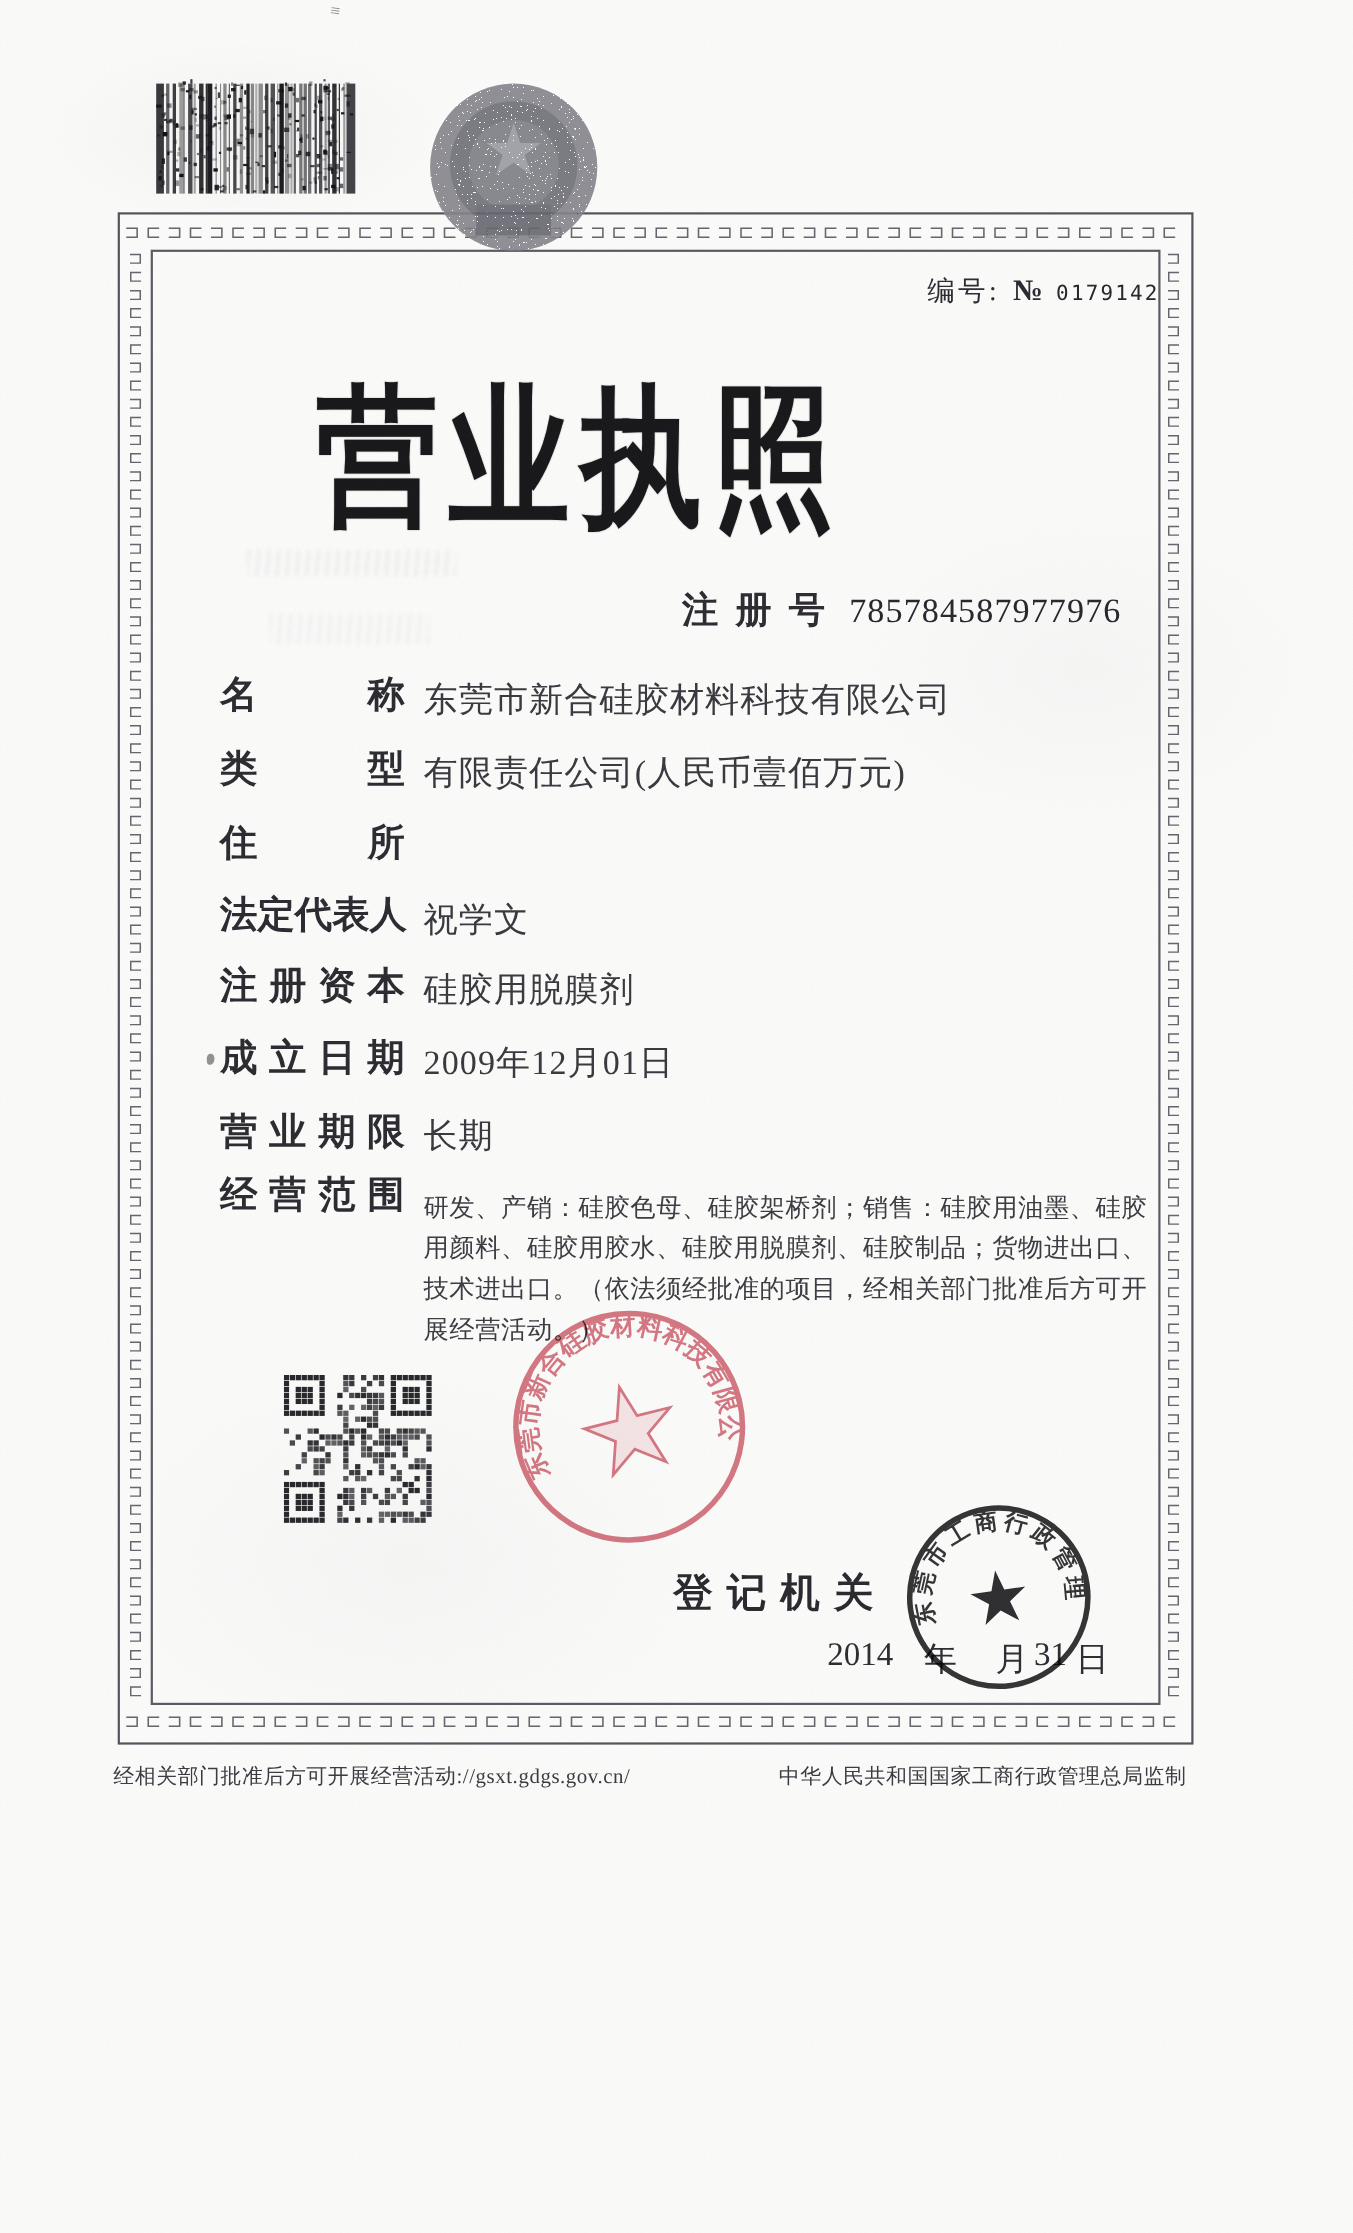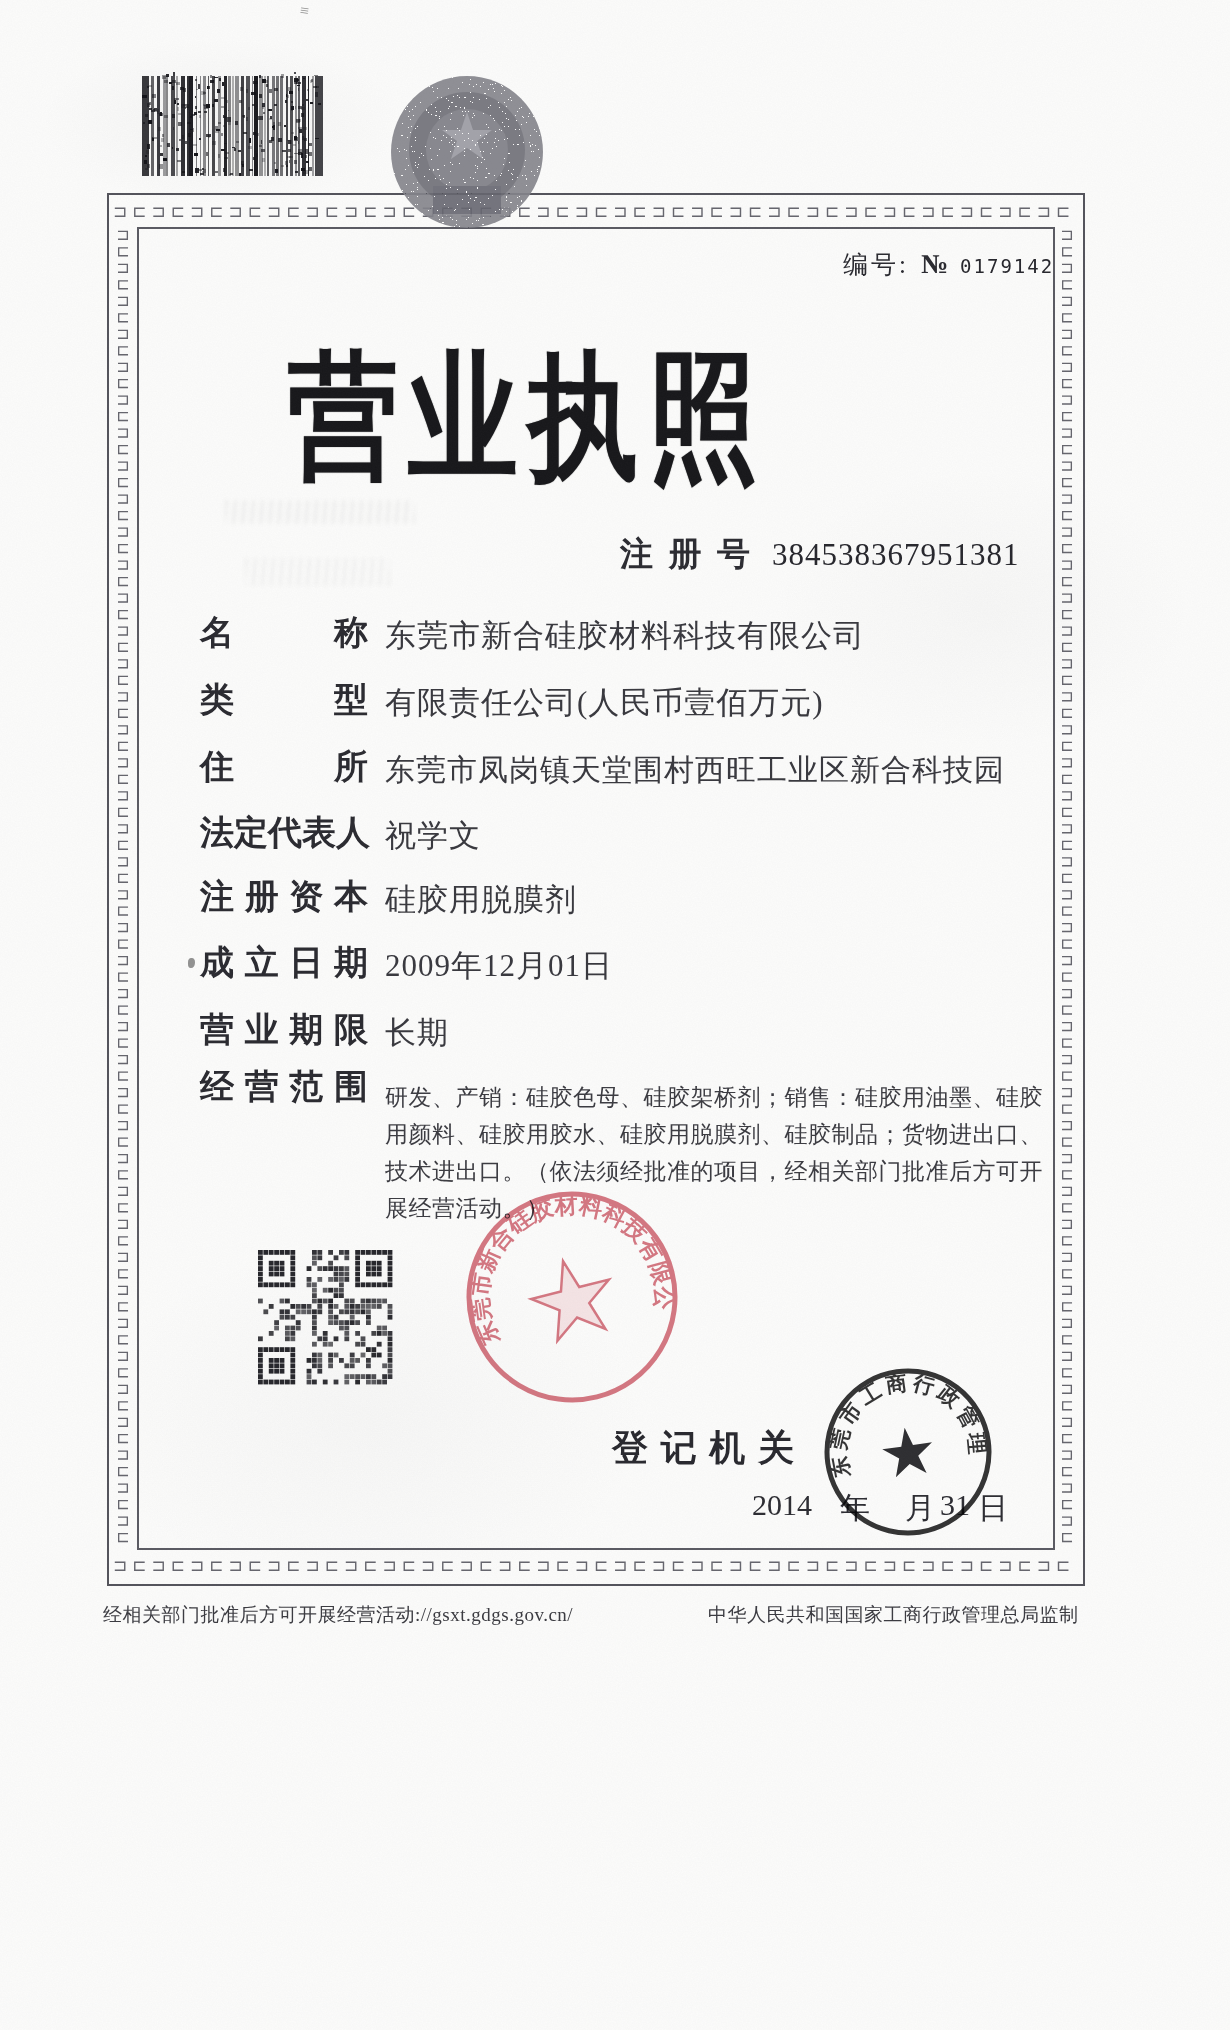--- a/index.html
+++ b/index.html
@@ -418,21 +418,21 @@
   </div>
 
   <div class="abs title">营业执照</div>
 
   <div class="abs regline">
     <span class="reg-label spread">
         <span>注</span>
         <span>册</span>
         <span>号</span>
       </span>
-    <span class="reg-num">384538367951381</span>
+    <span class="reg-num">785784587977976</span>
   </div>
 
   <div class="abs row r1">
     <span class="flabel spread">
         <span>名</span>
         <span>称</span>
       </span>
     <span class="fvalue">东莞市新合硅胶材料科技有限公司</span>
   </div>
   <div class="abs row r2">
@@ -440,21 +440,20 @@
         <span>类</span>
         <span>型</span>
       </span>
     <span class="fvalue">有限责任公司(人民币壹佰万元)</span>
   </div>
   <div class="abs row r3">
     <span class="flabel spread">
         <span>住</span>
         <span>所</span>
       </span>
-    <span class="fvalue addr">东莞市凤岗镇天堂围村西旺工业区新合科技园</span>
   </div>
   <div class="abs row r4">
     <span class="flabel spread">
         <span>法</span>
         <span>定</span>
         <span>代</span>
         <span>表</span>
         <span>人</span>
       </span>
     <span class="fvalue">祝学文</span>

